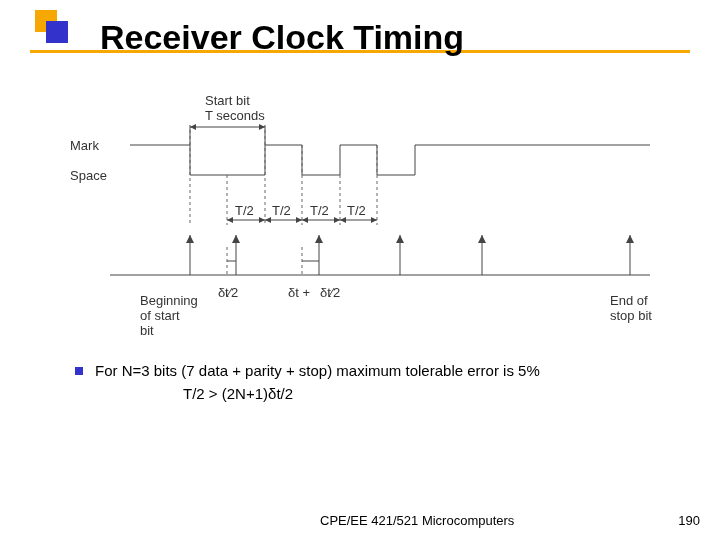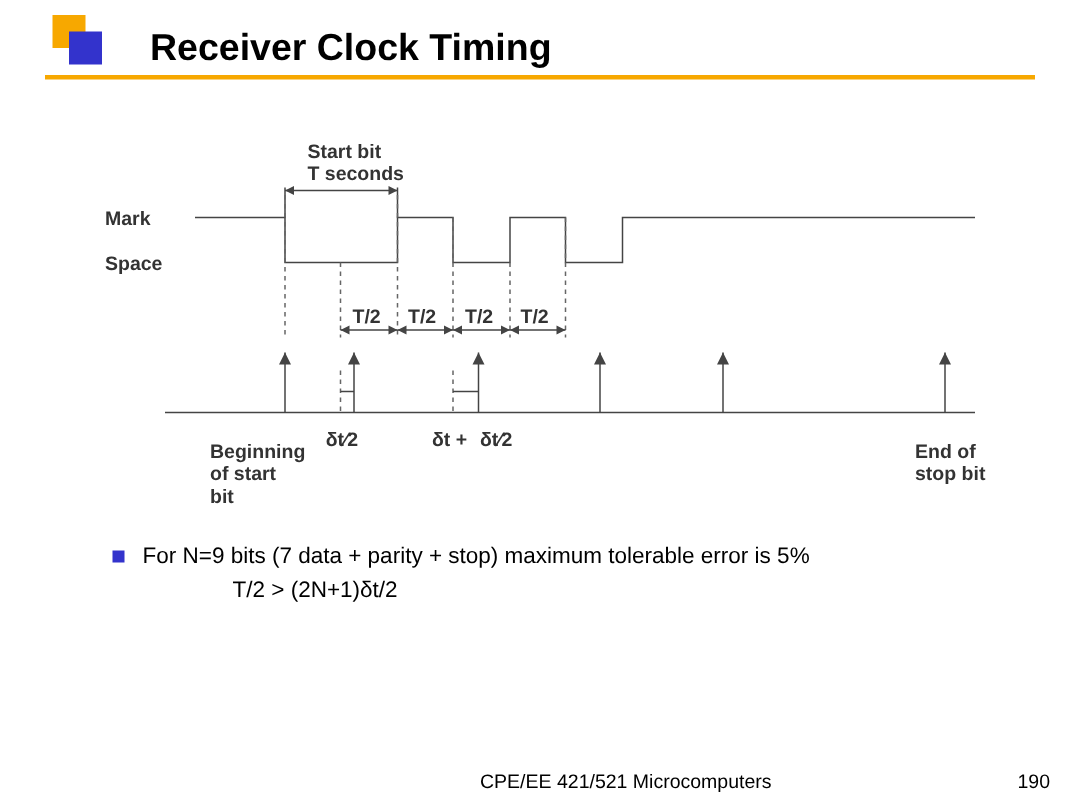--- a/index.html
+++ b/index.html
@@ -22,30 +22,29 @@
     top: 50px;
     left: 30px;
     width: 660px;
     height: 3px;
     background: #f7a800;
   }
   .title {
     position: absolute;
     top: 18px;
     left: 100px;
-    font-size: 25px;
+    font-size: 34px;
     font-weight: bold;
     color: #000;
   }
   .diagram {
     position: absolute;
     top: 75px;
     left: 70px;
     width: 600px;
-    font-weight: bold;
   }
   .bullet-block {
     position: absolute;
     top: 360px;
     left: 75px;
     width: 600px;
     font-size: 15px;
     line-height: 1.5;
   }
   .bullet-row {
@@ -57,21 +56,21 @@
     width: 8px;
     height: 8px;
     background: #3333cc;
     margin-top: 7px;
     flex-shrink: 0;
   }
   .bullet-text {
     flex: 1;
   }
   .sub-line {
-    margin-left: 60px;
+    margin-left: 88px;
   }
   .footer {
     position: absolute;
     bottom: 12px;
     left: 0;
     width: 720px;
     font-size: 13px;
   }
   .footer-course {
     position: absolute;
@@ -190,21 +189,21 @@
 
   <text x="540" y="230">End of</text>
   <text x="540" y="245">stop bit</text>
 </svg>
 </div>
 
 <div class="bullet-block">
   <div class="bullet-row">
     <div class="bullet-square"></div>
     <div class="bullet-text">
-      <span>For N=9 bits (7 data + parity + stop) maximum tolerable error is 5%</span><br>
+      <span>For N=3 bits (7 data + parity + stop) maximum tolerable error is 5%</span><br>
       <div class="sub-line">T/2 &gt; (2N+1)δt/2</div>
     </div>
   </div>
 </div>
 
 <div class="footer">
   <span class="footer-course">CPE/EE 421/521 Microcomputers</span>
   <span class="footer-page">190</span>
 </div>
 

